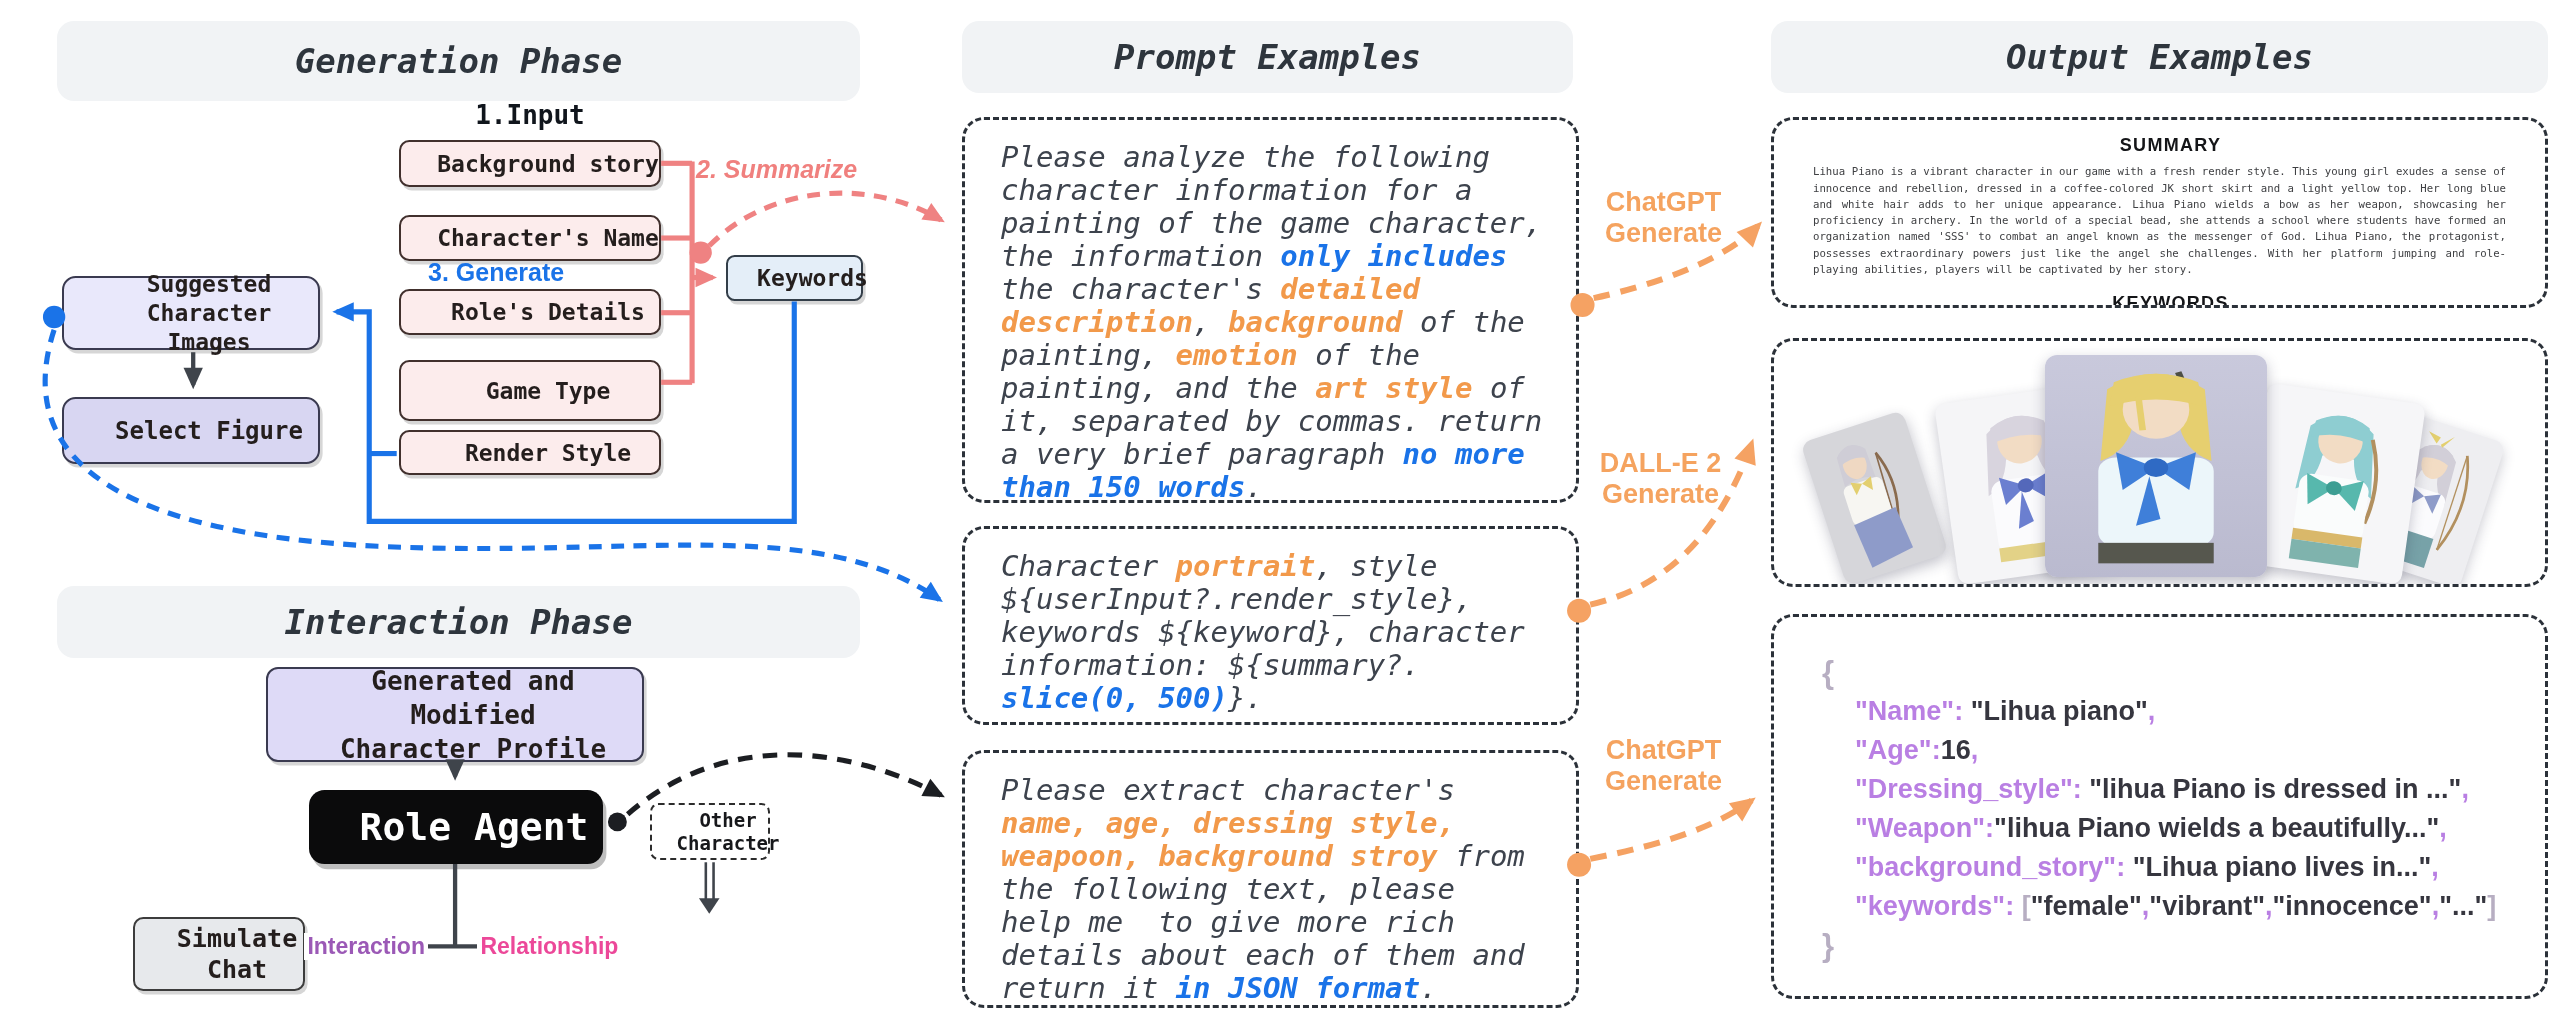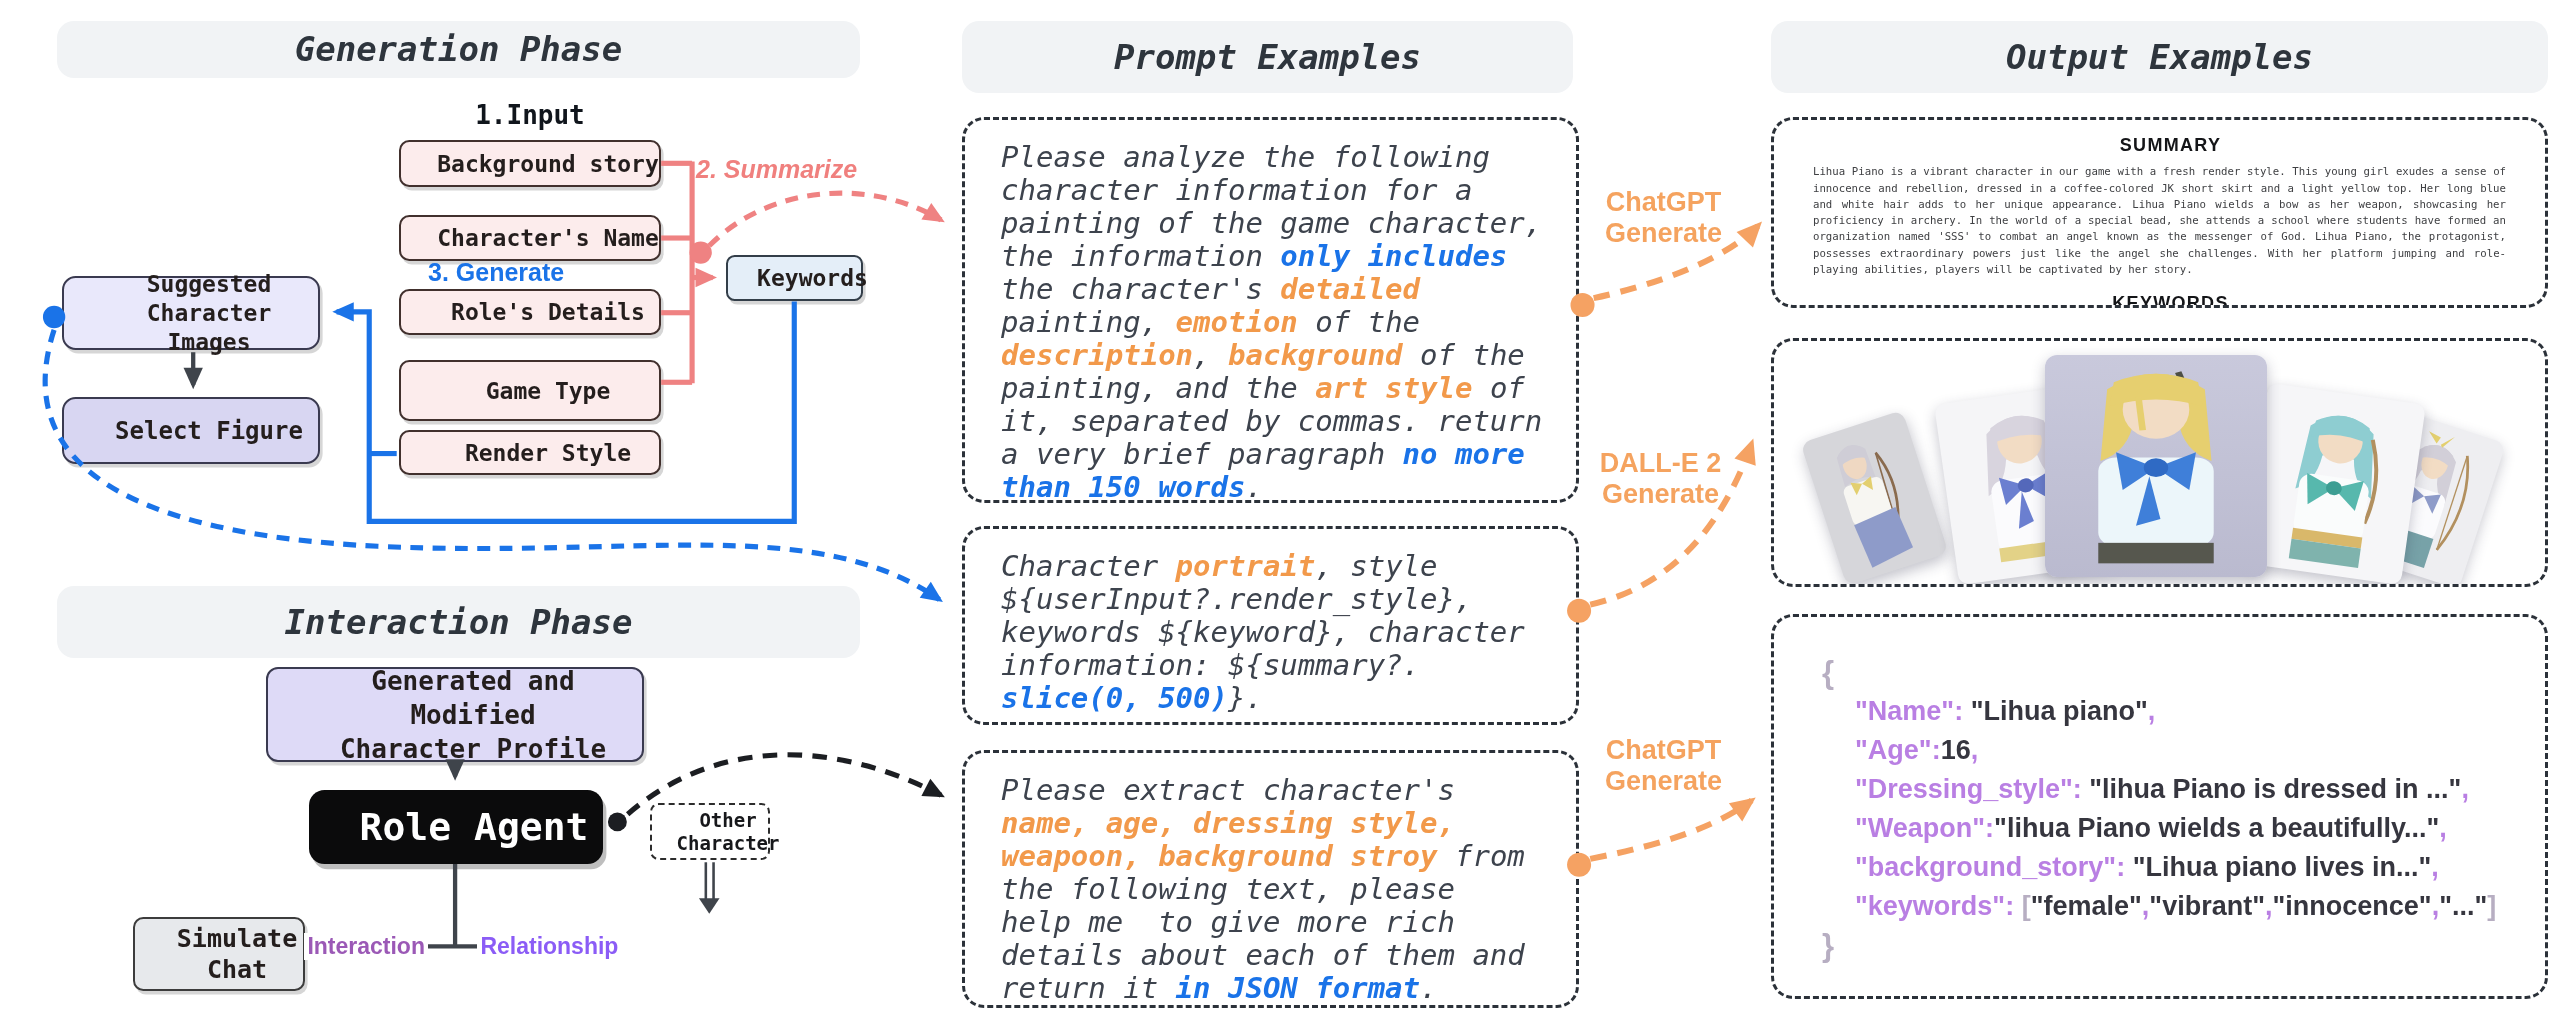--- a/index.html
+++ b/index.html
@@ -3,21 +3,21 @@
 <meta charset="utf-8">
 <style>
   html,body{margin:0;padding:0;background:#fff;}
   .canvas{position:relative;width:2576px;height:1017px;background:#fff;overflow:hidden;
           font-family:"DejaVu Sans Mono",monospace;}
   .overlay{position:absolute;left:0;top:0;width:2576px;height:1017px;z-index:3;pointer-events:none;}
 
   
   .hdr{position:absolute;background:#f1f3f5;border-radius:17px;display:flex;align-items:center;
        justify-content:center;font:italic 700 34px/1 "DejaVu Sans Mono",monospace;color:#2e353d;z-index:2;}
-  #gen-hdr{left:57px;top:20.6px;width:803px;height:57px;}
+  #gen-hdr{left:57px;top:20.6px;width:803px;height:80px;}
   #int-hdr{left:57px;top:586px;width:803px;height:72px;}
   #prompt-hdr{left:962px;top:20.6px;width:611px;height:72px;}
   #out-hdr{left:1771px;top:20.6px;width:777px;height:72px;}
 
   
   .fbox{position:absolute;z-index:2;display:flex;align-items:center;justify-content:center;text-align:center;
         font-weight:700;color:#241e1d;white-space:pre-line;box-sizing:border-box;
         box-shadow:2.6px 3.4px 0 rgba(90,90,90,.25);padding-left:36px;}
   .pink{background:#fcecec;border:2.6px solid #41302d;border-radius:10.3px;font-size:23px;width:262px;left:399px;height:47px;}
   #pb0{top:140px;} #pb1{top:215px;height:46px;} #pb2{top:289px;height:46px;}
@@ -30,21 +30,21 @@
   #other{left:650px;top:803px;width:120px;height:57px;background:#fff;border:2.6px dashed #2c2c2c;border-radius:8.6px;font-size:19px;line-height:23px;box-shadow:none;color:#17181b;}
   #simchat{left:133px;top:917px;width:172px;height:74px;background:#e7e9ec;border:2.6px solid #3c3c3c;border-radius:10.3px;font-size:25px;line-height:31px;}
   #famtree{left:623px;top:917px;width:168px;height:74px;background:#e7e9ec;border:2.6px solid #3c3c3c;border-radius:10.3px;font-size:25px;line-height:31px;}
 
   
   .steplabel{position:absolute;z-index:4;font-weight:700;white-space:nowrap;}
   #input-label{left:399px;top:100px;width:262px;text-align:center;font-size:26px;color:#10151c;}
   #sum-label{left:696px;top:155px;font-family:"Liberation Sans",sans-serif;font-size:25px;color:#f0807e;font-style:italic;}
   #gen-label{left:428px;top:258px;font-family:"Liberation Sans",sans-serif;font-size:25px;color:#1a73e8;}
   #int-label{left:304px;top:933px;font-family:"Liberation Sans",sans-serif;font-size:23px;color:#9b59b6;background:#fff;padding:0 3.4px;}
-  #rel-label{left:477px;top:933px;font-family:"Liberation Sans",sans-serif;font-size:23px;color:#8b5cf6;background:#fff;padding:0 3.4px;}
+  #rel-label{left:477px;top:933px;font-family:"Liberation Sans",sans-serif;font-size:23px;color:#ec4899;background:#fff;padding:0 3.4px;}
   .gen-arrow-label{position:absolute;z-index:4;width:137px;text-align:center;
        font:700 27px/31px "Liberation Sans",sans-serif;color:#f5a35f;}
   #al0{left:1595px;top:187px;}
   #al1{left:1592px;top:448px;}
   #al2{left:1595px;top:735px;}
 
   
   .dashedbox{position:absolute;z-index:2;background:#fff;border:3.4px dashed #2b3139;border-radius:22px;
              overflow:hidden;box-sizing:border-box;}
   #p1{left:962px;top:117px;width:617px;height:386px;padding:20.6px 17px 0 36px;}
@@ -169,22 +169,22 @@
 Chat</div>
   <div class="steplabel" id="int-label">Interaction</div>
   <div class="steplabel" id="rel-label">Relationship</div>
 
   <div class="dashedbox" id="p1">
       <div class="tline"><span>Please analyze the following</span></div>
       <div class="tline"><span>character information for a</span></div>
       <div class="tline"><span>painting of the game character,</span></div>
       <div class="tline"><span>the information </span><span class="hl-blue">only includes</span></div>
       <div class="tline"><span>the character's </span><span class="hl-orange">detailed</span></div>
+      <div class="tline"><span class="hl-orange">description</span><span>, </span><span class="hl-orange">background</span><span> of the</span></div>
       <div class="tline"><span>painting, </span><span class="hl-orange">emotion</span><span> of the</span></div>
-      <div class="tline"><span class="hl-orange">description</span><span>, </span><span class="hl-orange">background</span><span> of the</span></div>
       <div class="tline"><span>painting, and the </span><span class="hl-orange">art style</span><span> of</span></div>
       <div class="tline"><span>it, separated by commas. return</span></div>
       <div class="tline"><span>a very brief paragraph </span><span class="hl-blue">no more</span></div>
       <div class="tline"><span class="hl-blue">than 150 words</span><span>.</span></div>
     </div>
   <div class="dashedbox" id="p2">
       <div class="tline"><span>Character </span><span class="hl-orange">portrait</span><span>, style</span></div>
       <div class="tline"><span>${userInput?.render_style},</span></div>
       <div class="tline"><span>keywords ${keyword}, character</span></div>
       <div class="tline"><span>information: ${summary?.</span></div>

